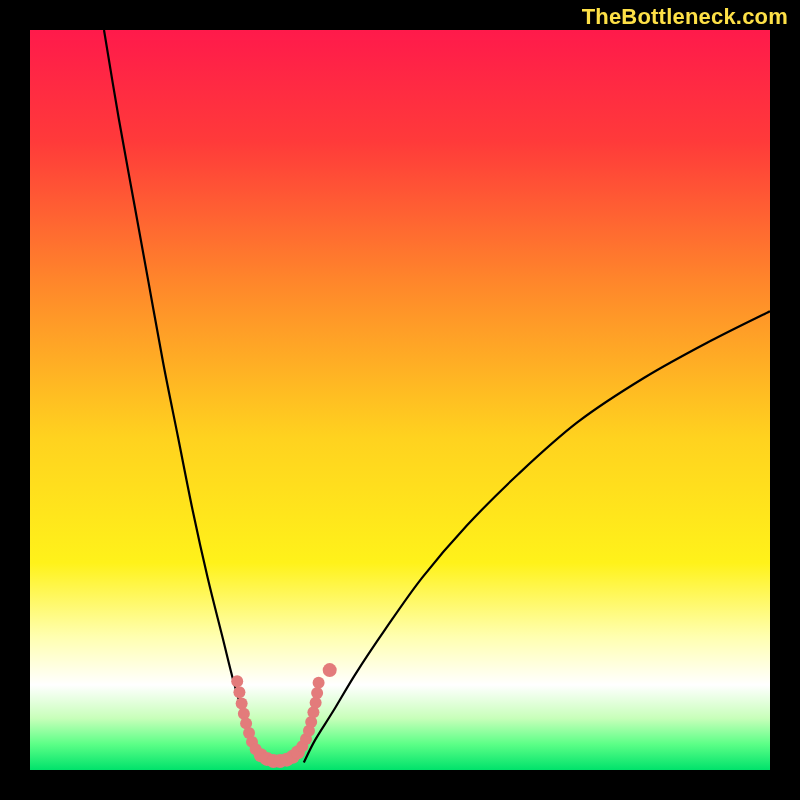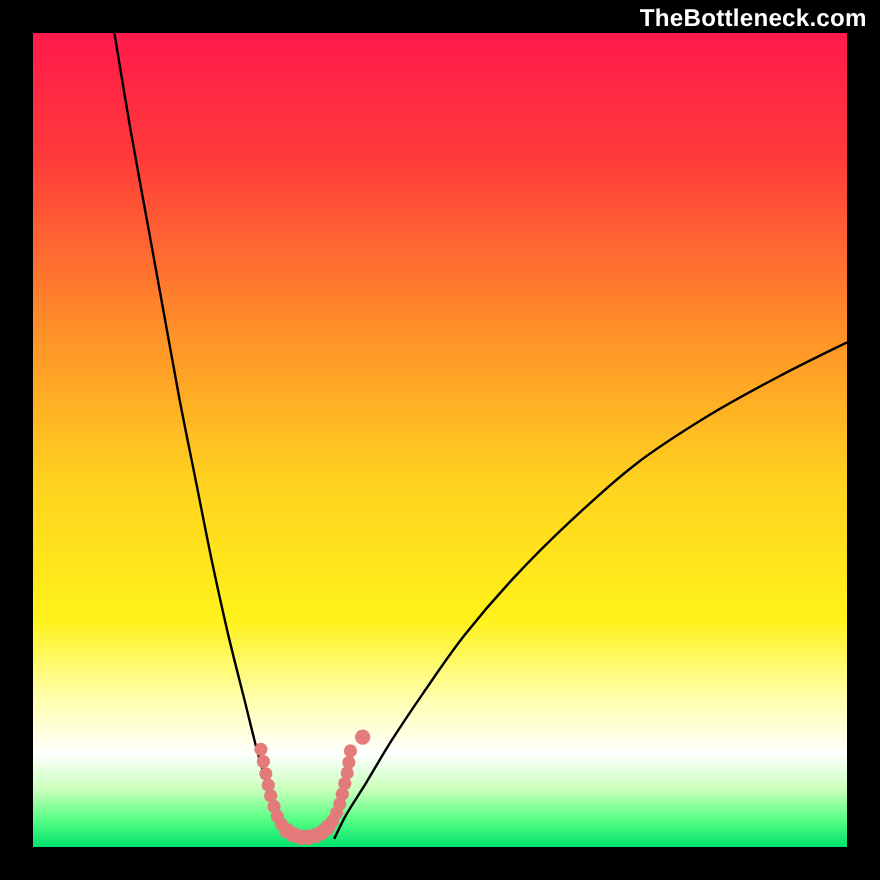--- a/index.html
+++ b/index.html
@@ -14,21 +14,21 @@
   .frame {
     position: relative;
     width: 800px;
     height: 800px;
     background: #000;
   }
   .watermark {
     position: absolute;
     top: 4px;
     right: 12px;
-    color: #ffffff;
+    color: #fde047;
     font-size: 22px;
     font-weight: bold;
     letter-spacing: 0.2px;
     z-index: 20;
   }
   .plot-area {
     position: absolute;
     left: 30px;
     top: 30px;
     width: 740px;

